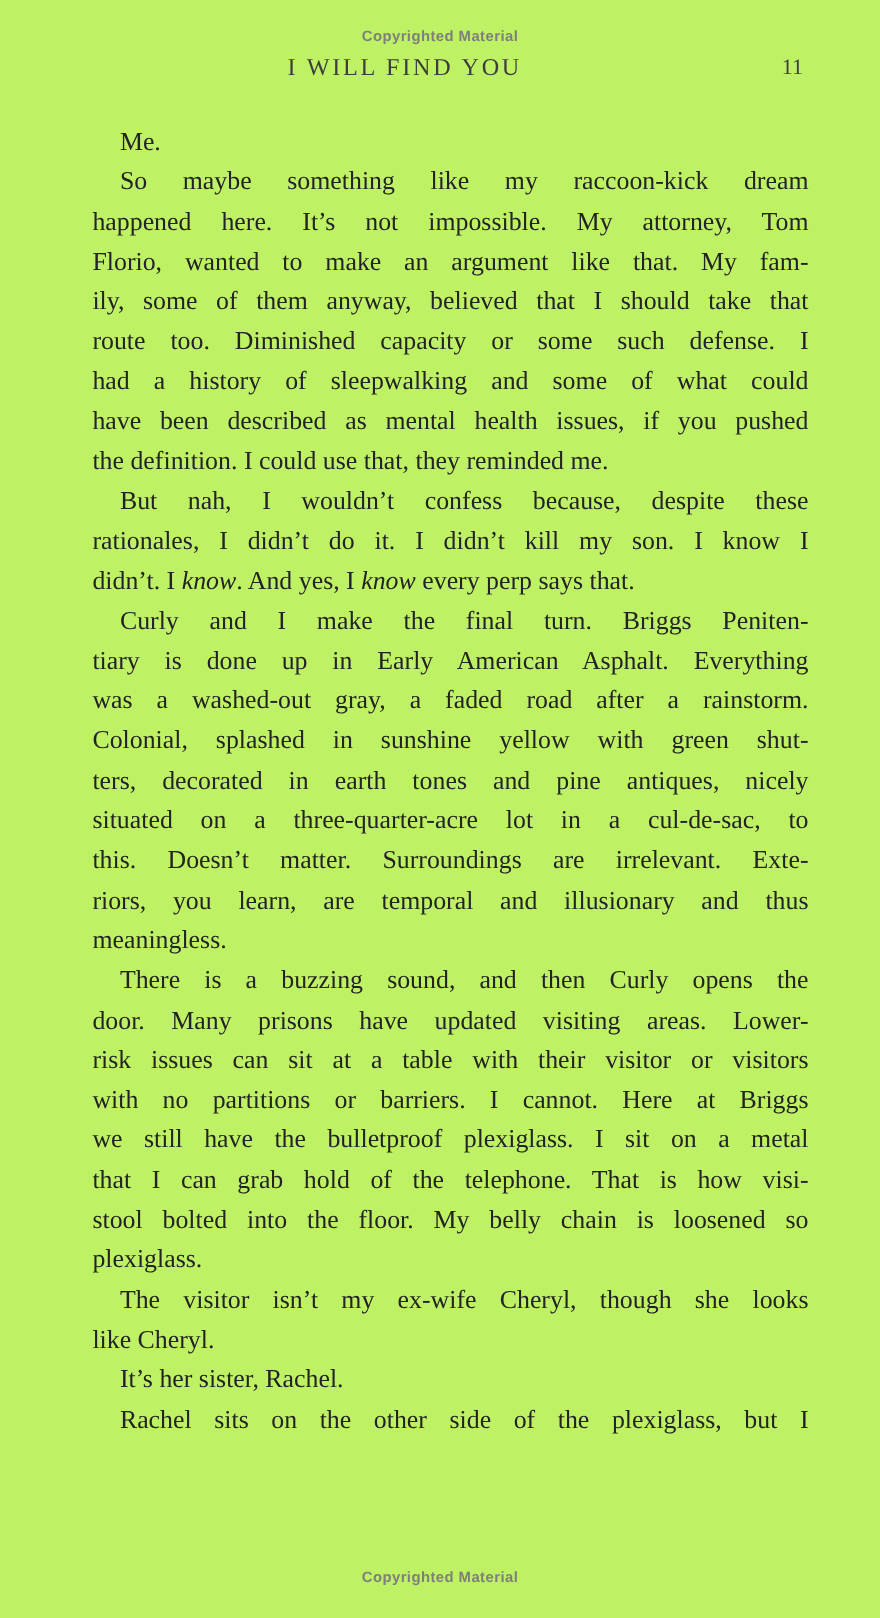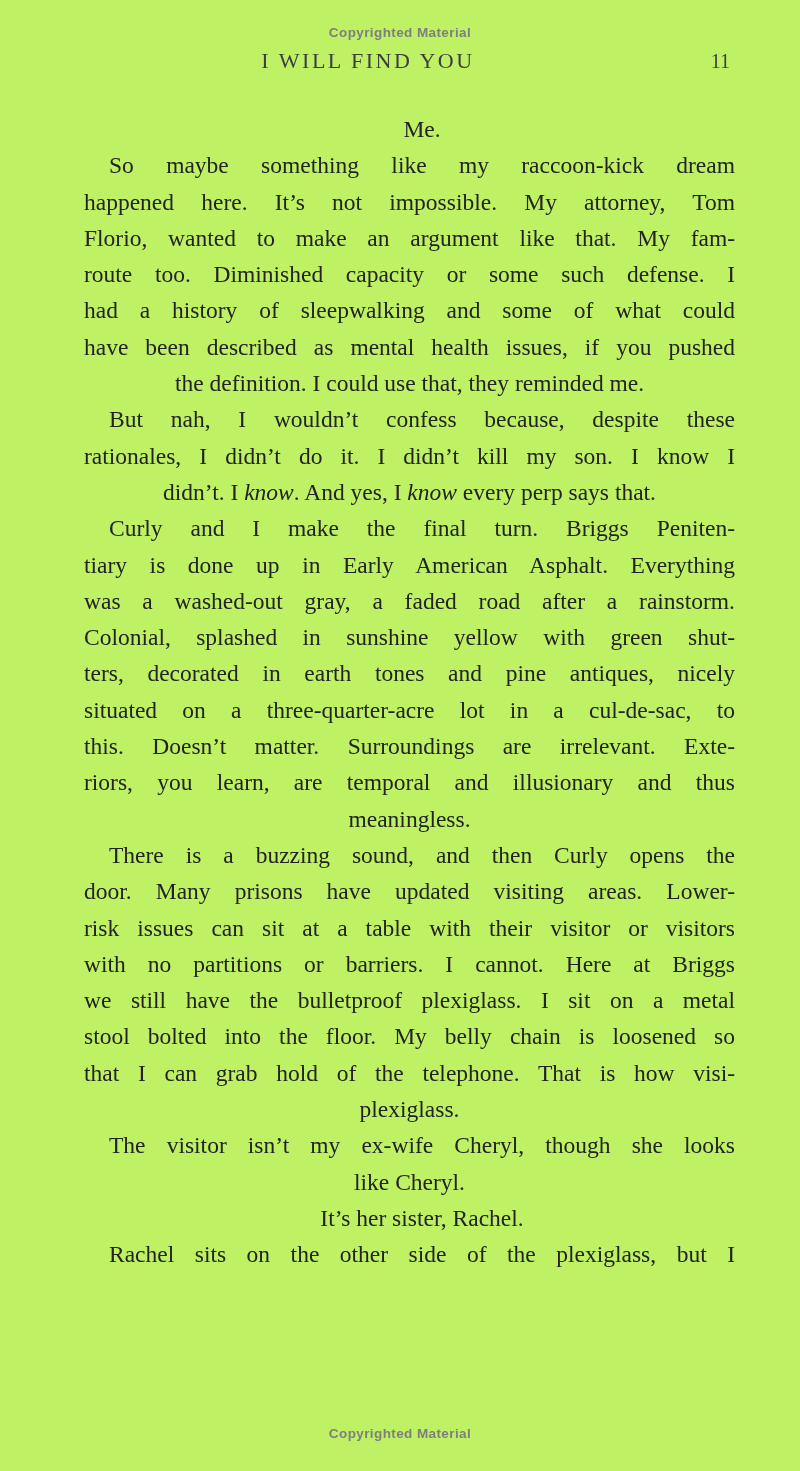--- a/index.html
+++ b/index.html
@@ -51,21 +51,21 @@
     position: absolute;
     top: 111px;
     left: 84px;
     width: 651px;
     font-size: 23.5px;
     line-height: 36.3px;
     color: #232323;
   }
   .body-text .line {
     white-space: normal;
-    text-align: center;
+    text-align: left;
   }
   .body-text .line.just {
     text-align: justify;
     text-align-last: justify;
   }
   .body-text .line.indent {
     text-indent: 25px;
   }
   .body-text i {
     font-style: italic;
@@ -80,20 +80,21 @@
 
   <div class="running-title">I WILL FIND YOU</div>
 
   <div class="page-number">11</div>
 
   <div class="body-text">
       <div class="line indent">Me.</div>
       <div class="line indent just">So maybe something like my raccoon-kick dream</div>
       <div class="line just">happened here. It’s not impossible. My attorney, Tom</div>
       <div class="line just">Florio, wanted to make an argument like that. My fam-</div>
+      <div class="line just">ily, some of them anyway, believed that I should take that</div>
       <div class="line just">route too. Diminished capacity or some such defense. I</div>
       <div class="line just">had a history of sleepwalking and some of what could</div>
       <div class="line just">have been described as mental health issues, if you pushed</div>
       <div class="line">the definition. I could use that, they reminded me.</div>
       <div class="line indent just">But nah, I wouldn’t confess because, despite these</div>
       <div class="line just">rationales, I didn’t do it. I didn’t kill my son. I know I</div>
       <div class="line">didn’t. I <i>know</i>. And yes, I <i>know</i> every perp says that.</div>
       <div class="line indent just">Curly and I make the final turn. Briggs Peniten-</div>
       <div class="line just">tiary is done up in Early American Asphalt. Everything</div>
       <div class="line just">was a washed-out gray, a faded road after a rainstorm.</div>
@@ -101,22 +102,22 @@
       <div class="line just">ters, decorated in earth tones and pine antiques, nicely</div>
       <div class="line just">situated on a three-quarter-acre lot in a cul-de-sac, to</div>
       <div class="line just">this. Doesn’t matter. Surroundings are irrelevant. Exte-</div>
       <div class="line just">riors, you learn, are temporal and illusionary and thus</div>
       <div class="line">meaningless.</div>
       <div class="line indent just">There is a buzzing sound, and then Curly opens the</div>
       <div class="line just">door. Many prisons have updated visiting areas. Lower-</div>
       <div class="line just">risk issues can sit at a table with their visitor or visitors</div>
       <div class="line just">with no partitions or barriers. I cannot. Here at Briggs</div>
       <div class="line just">we still have the bulletproof plexiglass. I sit on a metal</div>
+      <div class="line just">that I can grab hold of the telephone. That is how visi-</div>
       <div class="line just">stool bolted into the floor. My belly chain is loosened so</div>
-      <div class="line just">that I can grab hold of the telephone. That is how visi-</div>
       <div class="line">plexiglass.</div>
       <div class="line indent just">The visitor isn’t my ex-wife Cheryl, though she looks</div>
       <div class="line">like Cheryl.</div>
       <div class="line indent">It’s her sister, Rachel.</div>
       <div class="line indent just">Rachel sits on the other side of the plexiglass, but I</div>
     </div>
 
   <div class="copyright-notice copyright-bottom">Copyrighted Material</div>
 
 </div>

